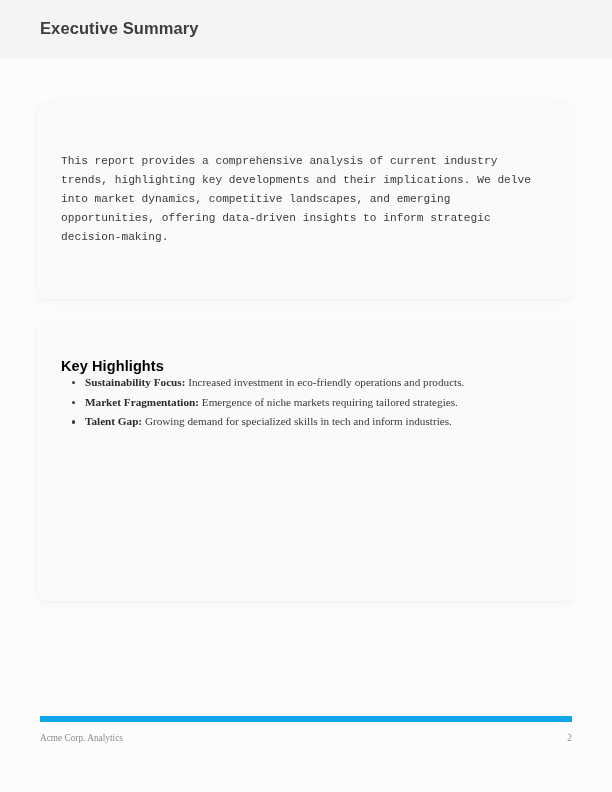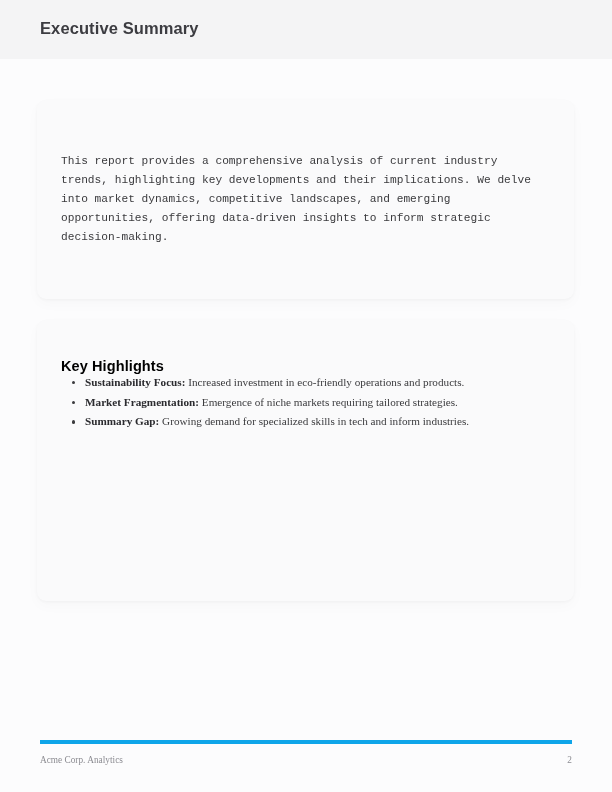--- a/index.html
+++ b/index.html
@@ -120,24 +120,24 @@
     color: #2b2b2f;
   }
   .highlight-desc {
     color: #3a3a3d;
   }
 
   
   .page-footer {
     position: absolute;
     left: 40px;
-    top: 740px;
+    top: 716px;
     width: 532px;
     height: 30px;
-    border-top: 4px solid #0ea5e9;
+    border-top: 6px solid #0ea5e9;
   }
   .footer-left,
   .footer-right {
     position: absolute;
     top: 11px;
     font-family: "Liberation Serif", serif;
     font-size: 9.3px;
     color: #8b8b91;
     white-space: nowrap;
   }
@@ -161,21 +161,21 @@
   <ul class="highlight-list">
     <li class="highlight-item">
       <span class="highlight-label">Sustainability Focus:</span>
       <span class="highlight-desc">Increased investment in eco-friendly operations and products.</span>
     </li>
     <li class="highlight-item">
       <span class="highlight-label">Market Fragmentation:</span>
       <span class="highlight-desc">Emergence of niche markets requiring tailored strategies.</span>
     </li>
     <li class="highlight-item">
-      <span class="highlight-label">Summary Gap:</span>
+      <span class="highlight-label">Talent Gap:</span>
       <span class="highlight-desc">Growing demand for specialized skills in tech and inform industries.</span>
     </li>
   </ul>
 </div>
 
 <div class="page-footer">
   <div class="footer-left">Acme Corp. Analytics</div>
   <div class="footer-right">2</div>
 </div>
 

